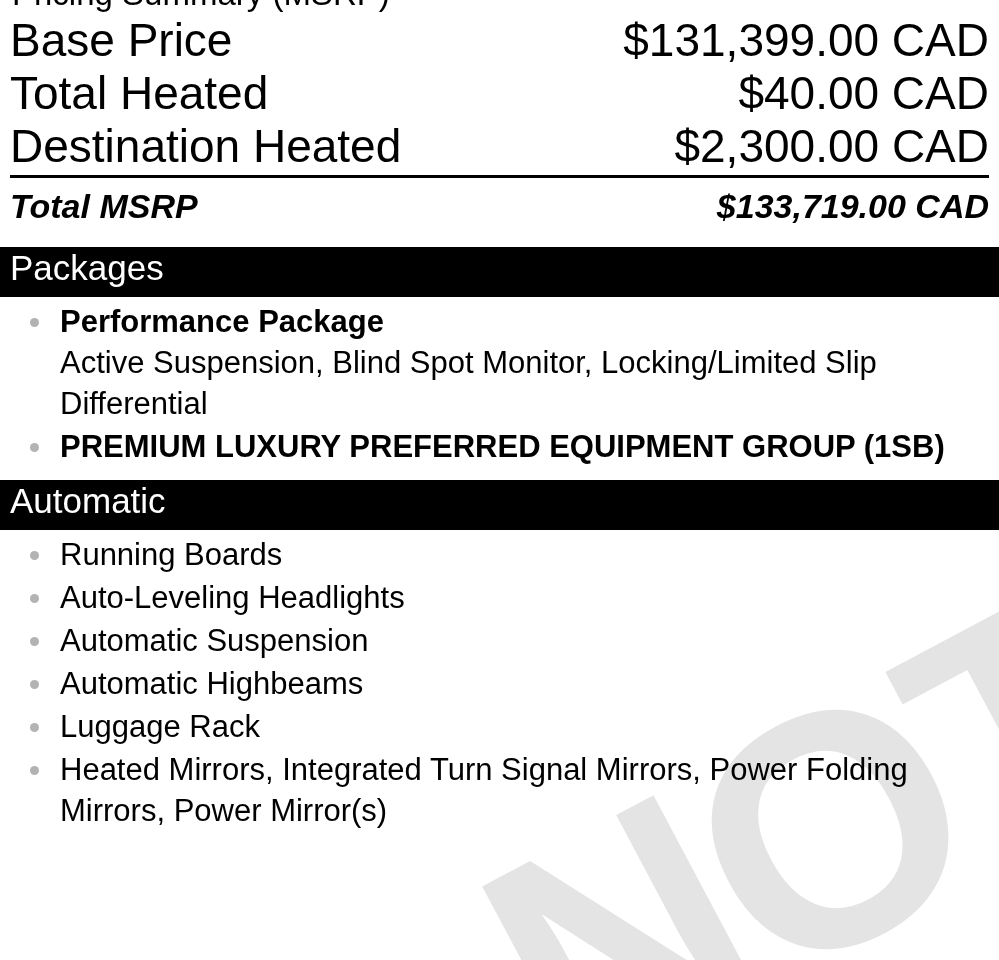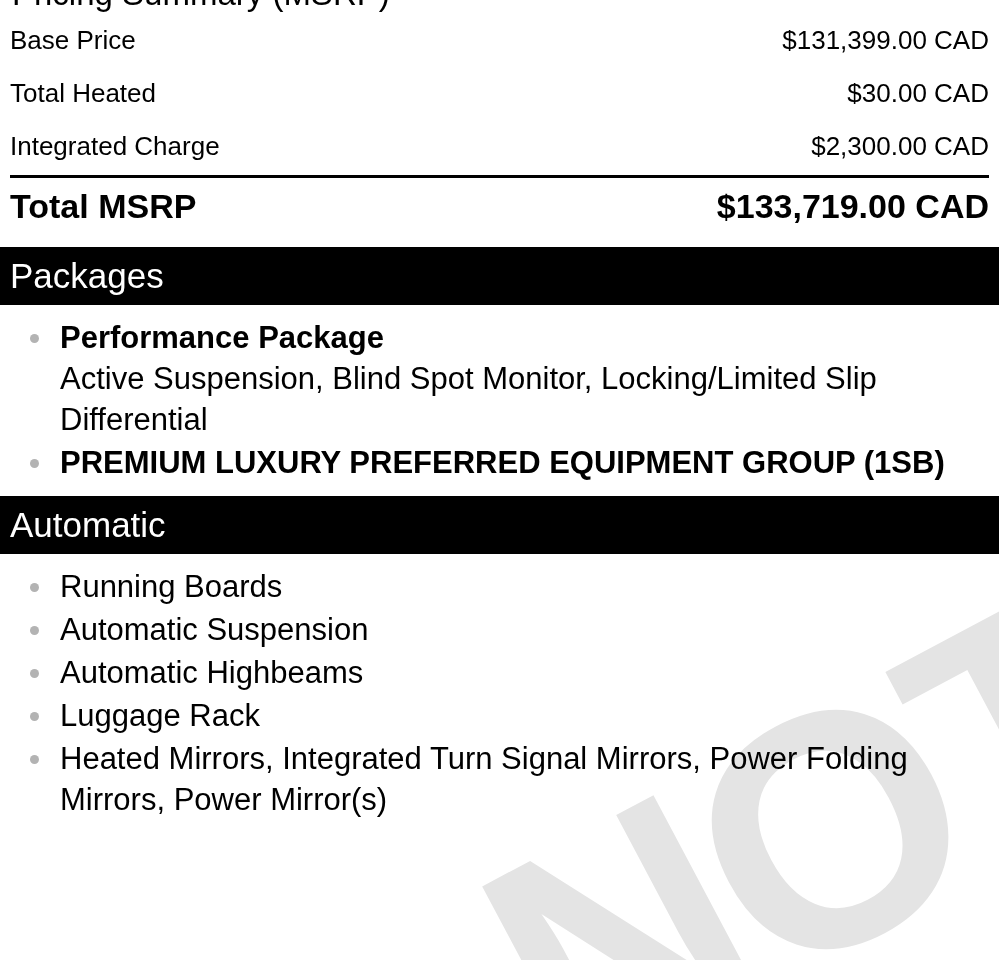--- a/index.html
+++ b/index.html
@@ -63,55 +63,56 @@
     position: absolute;
     top: -24px;
     left: 0;
     white-space: nowrap;
   }
 
   .price-row {
     display: flex;
     justify-content: space-between;
     align-items: baseline;
-    font-size: 26px;
+    font-size: 46px;
     line-height: 53px;
     white-space: nowrap;
   }
   .price-row .label { text-align: left; }
   .price-row .value { text-align: center; }
 
   .total-row {
     display: flex;
     justify-content: space-between;
     align-items: baseline;
     font-size: 34px;
     line-height: 55px;
     font-weight: bold;
     border-top: 3px solid #000;
     margin-top: 2px;
     padding-top: 1px;
     white-space: nowrap;
+    font-style: italic;
   }
 
   
   .section-bar {
     background: #000000;
     color: #ffffff;
     font-size: 35px;
     line-height: 1;
-    padding: 11px 0 12px 10px;
+    padding: 3px 0 12px 10px;
     margin-top: 13px;
   }
 
   
   ul.features {
     list-style: none;
     margin: 0;
-    padding: 12px 10px 0 22px;
+    padding: 4px 10px 0 22px;
   }
   ul.features > li {
     position: relative;
     padding-left: 38px;
     font-size: 31px;
     line-height: 41px;
     margin-bottom: 2px;
   }
   ul.features > li::before {
     content: "";
@@ -152,25 +153,25 @@
         <span>Pricing Summary (MSRP)</span>
       </div>
 
       <div class="price-row">
         <div class="label">Base Price</div>
         <div class="value">$131,399.00 CAD</div>
       </div>
 
       <div class="price-row">
         <div class="label">Total Heated</div>
-        <div class="value">$30.00 CAD</div>
+        <div class="value">$40.00 CAD</div>
       </div>
 
       <div class="price-row">
-        <div class="label">Integrated Charge</div>
+        <div class="label">Destination Heated</div>
         <div class="value">$2,300.00 CAD</div>
       </div>
 
       <div class="total-row">
         <div class="label">Total MSRP</div>
         <div class="value">$133,719.00 CAD</div>
       </div>
     </div>
 
     <div class="section-bar">Packages</div>
@@ -185,20 +186,23 @@
       </li>
     </ul>
 
     <div class="section-bar">Automatic</div>
 
     <ul class="features exterior-list">
       <li>
         <span class="desc">Running Boards</span>
       </li>
       <li>
+        <span class="desc">Auto-Leveling Headlights</span>
+      </li>
+      <li>
         <span class="desc">Automatic Suspension</span>
       </li>
       <li>
         <span class="desc">Automatic Highbeams</span>
       </li>
       <li>
         <span class="desc">Luggage Rack</span>
       </li>
       <li class="two-line">
         <span class="desc">Heated Mirrors, Integrated Turn Signal Mirrors, Power Folding Mirrors, Power Mirror(s)</span>

